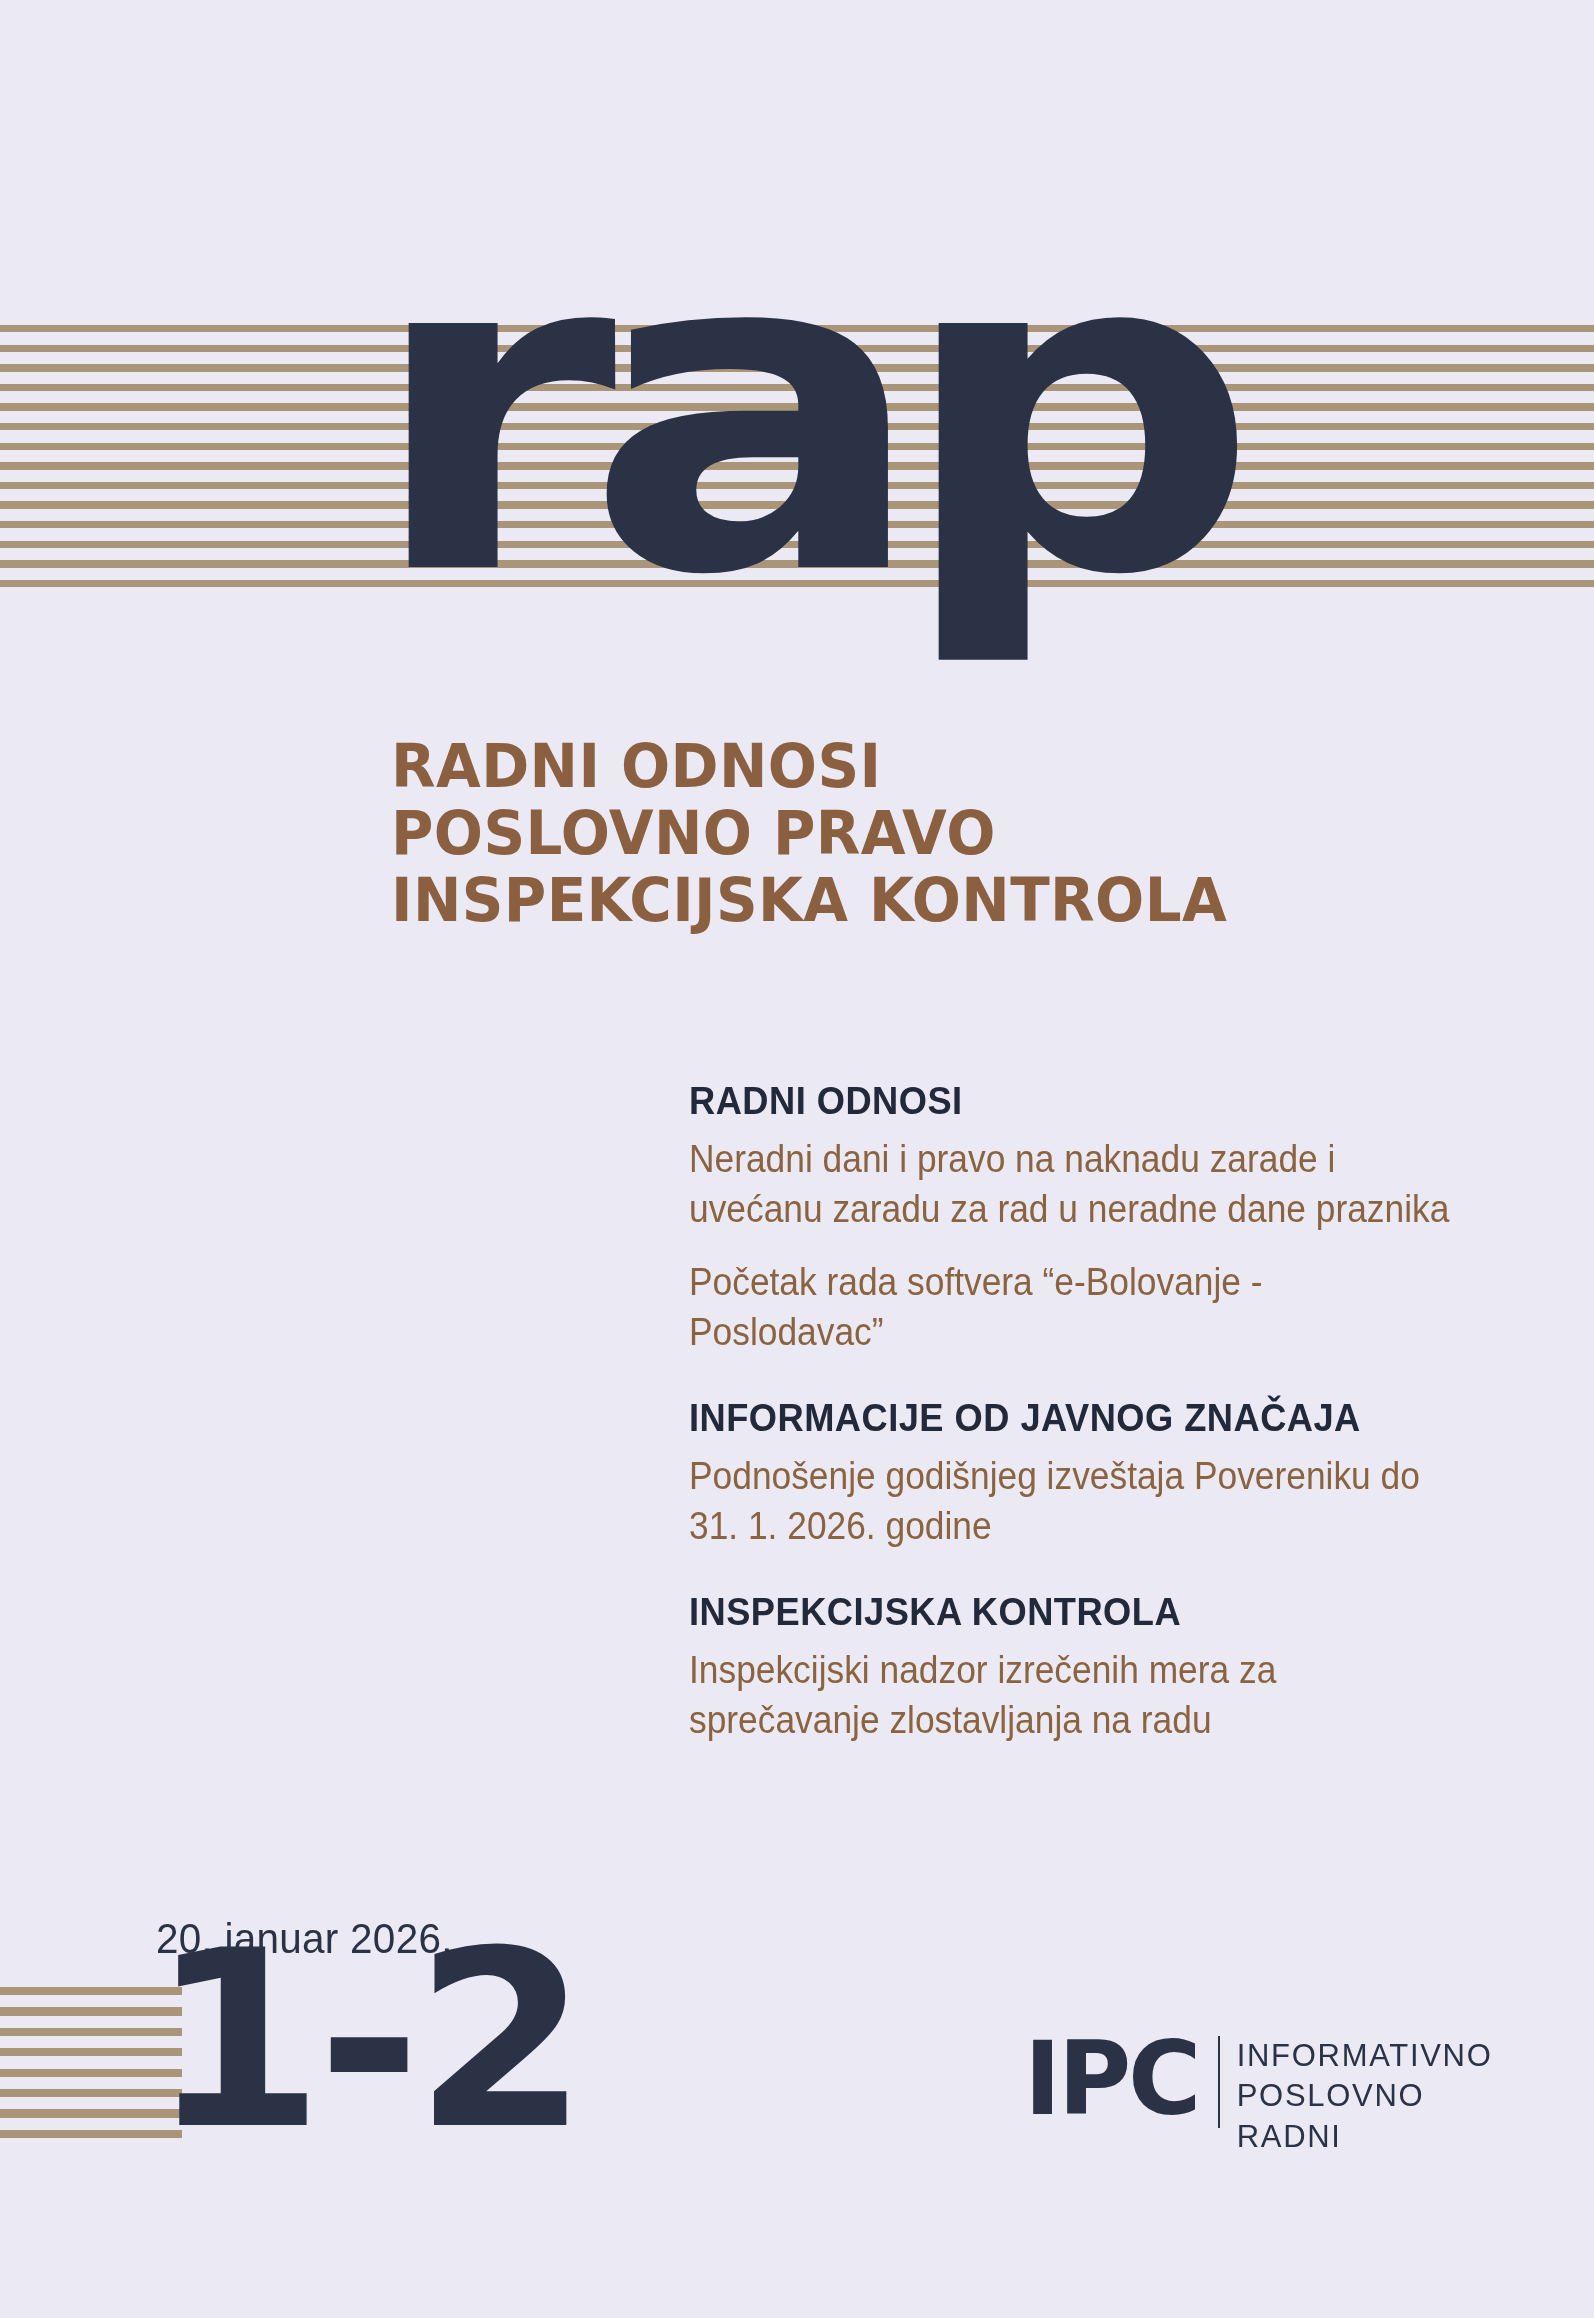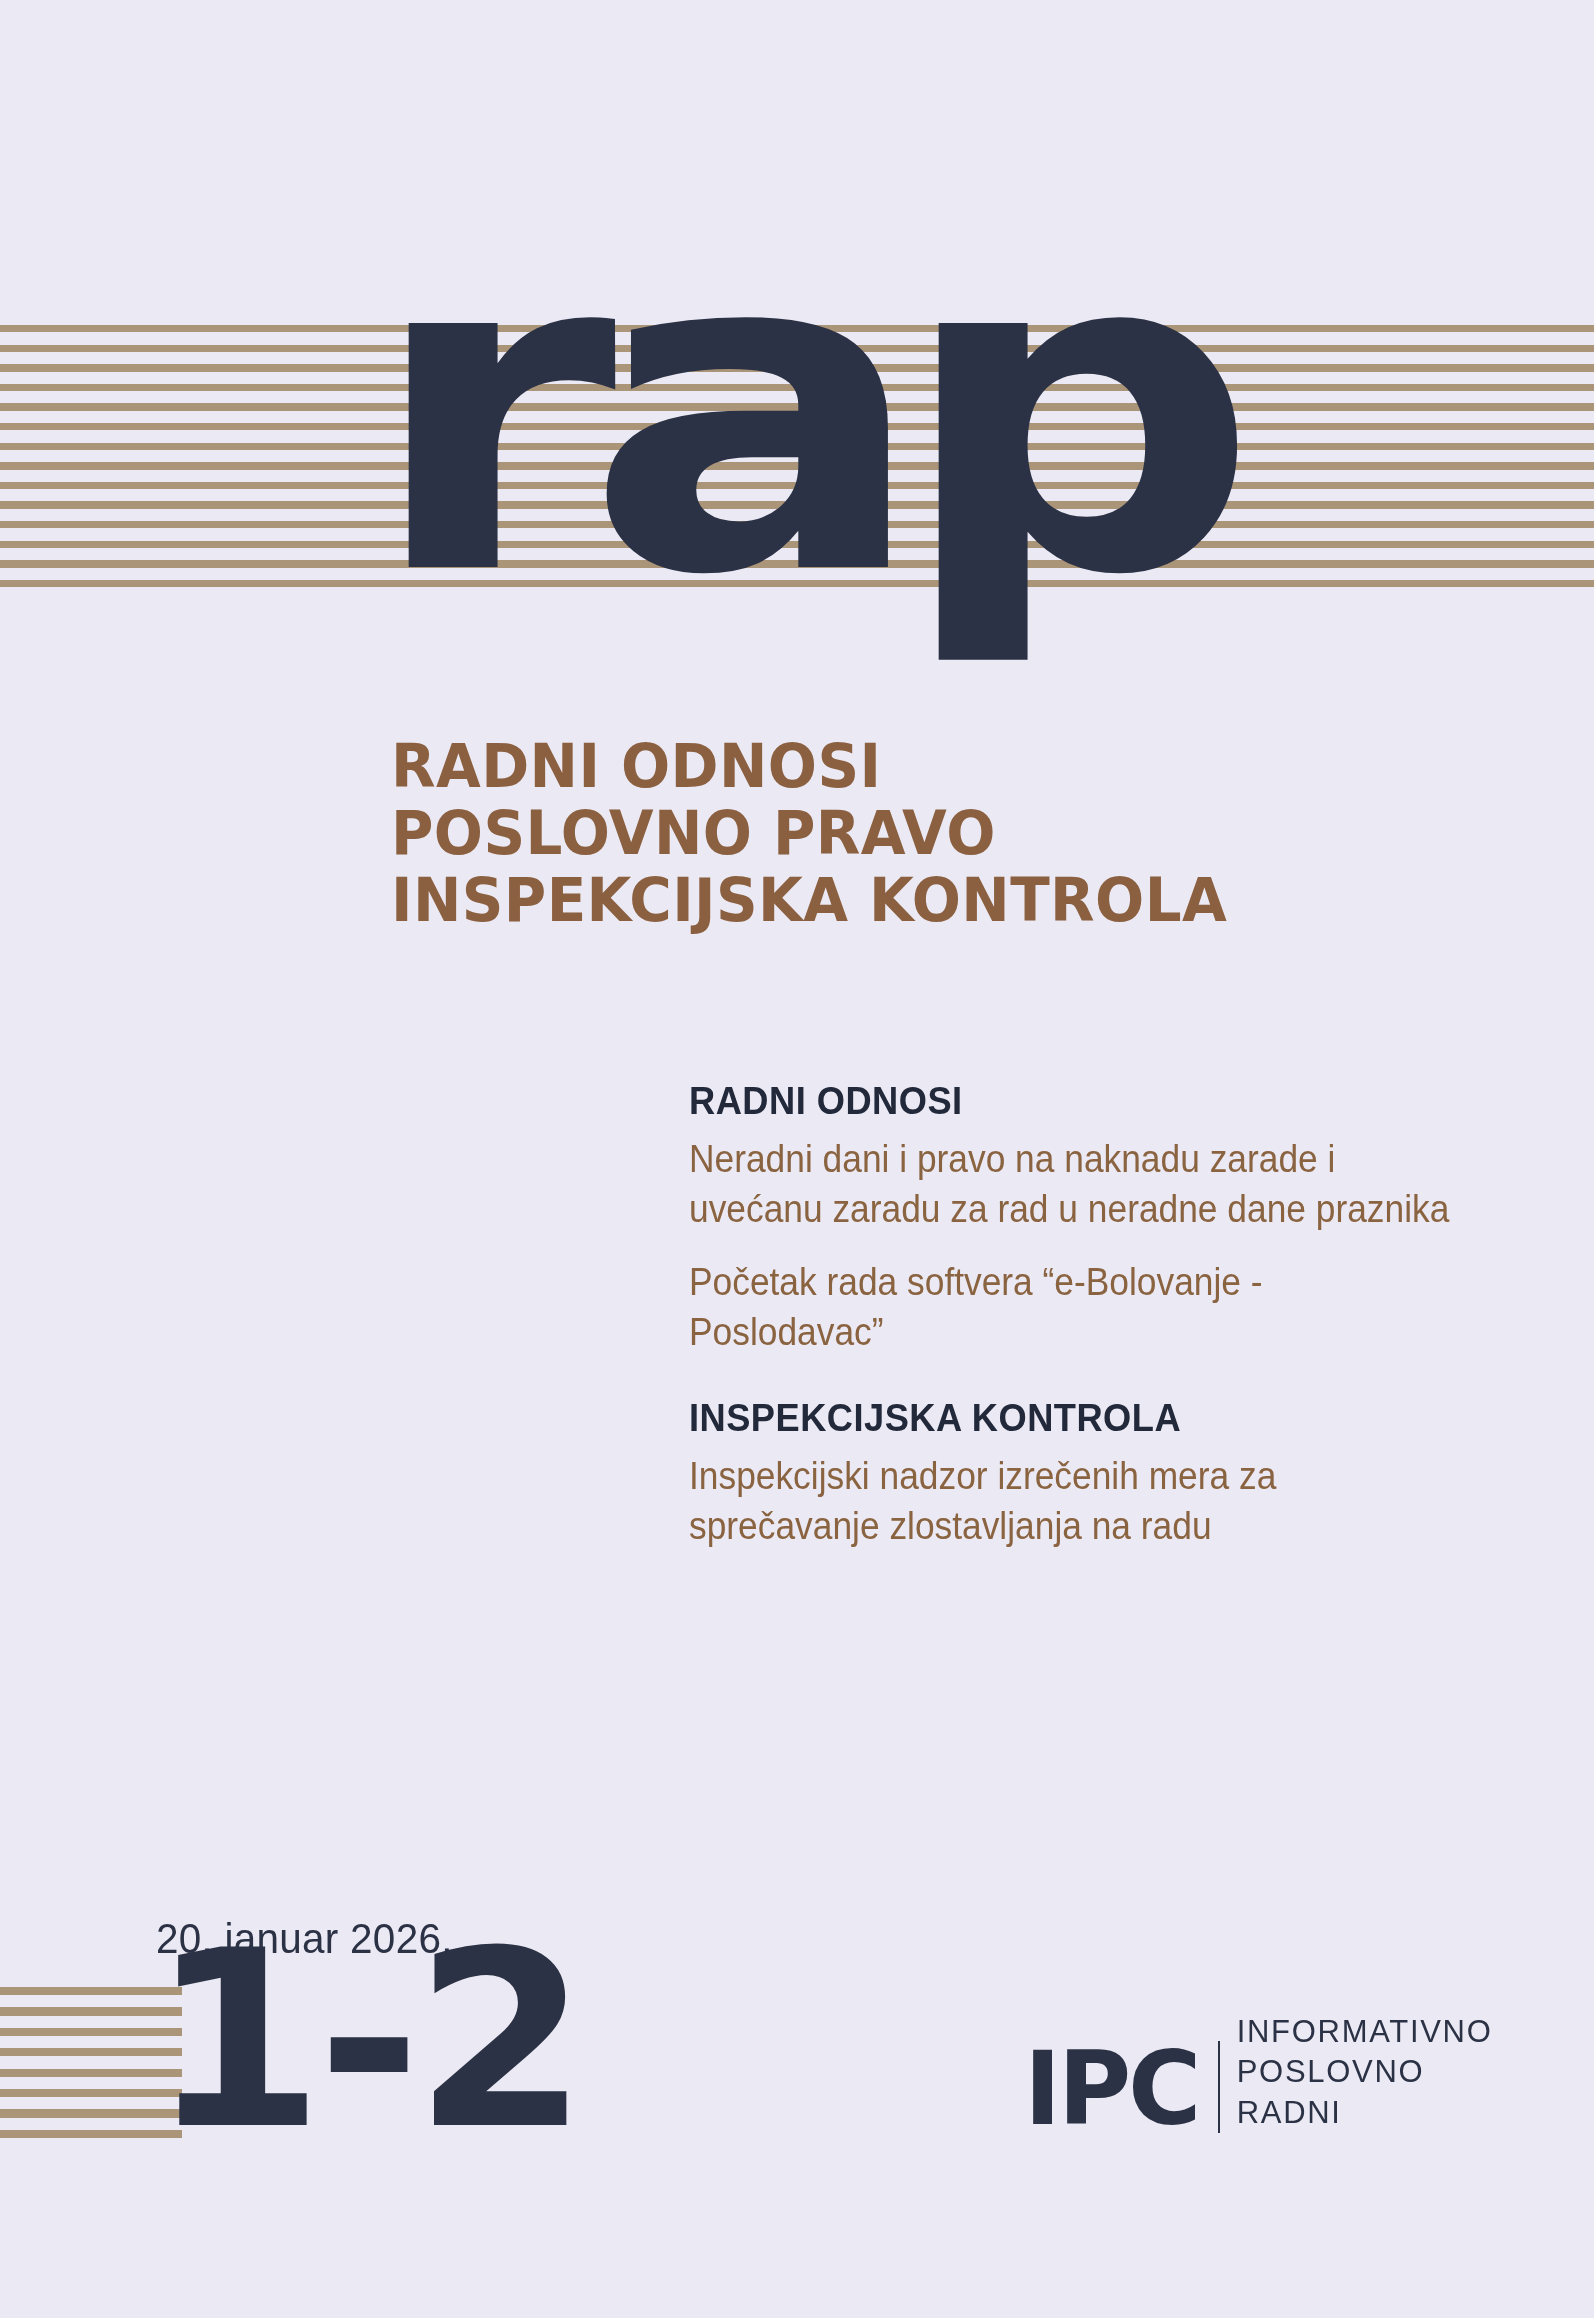--- a/index.html
+++ b/index.html
@@ -149,21 +149,21 @@
     transform:scaleX(1.02);
     transform-origin:0 0;
   }
 
   
   .logo {
     position:absolute;
     left:1024px;
     top:2036px;
     display:flex;
-    align-items:flex-end;
+    align-items:flex-start;
     height:97px;
   }
   .logo-mark {
     font-family:"DejaVu Sans", sans-serif;
     font-weight:700;
     font-size:101px;
     line-height:0.86;
     letter-spacing:-3.3px;
     color:#2b3245;
     transform:scaleX(0.99);
@@ -202,20 +202,24 @@
   </div>
 
   <div class="toc">
 
     <div class="toc-section">
       <div class="toc-heading">RADNI ODNOSI</div>
       <div class="toc-item">Neradni dani i pravo na naknadu zarade i uvećanu zaradu za rad u neradne dane praznika</div>
       <div class="toc-item">Početak rada softvera “e-Bolovanje - Poslodavac”</div>
     </div>
 
+    <div class="toc-section">
+      <div class="toc-heading">INFORMACIJE OD JAVNOG ZNAČAJA</div>
+      <div class="toc-item">Podnošenje godišnjeg izveštaja Povereniku do 31. 1. 2026. godine</div>
+    </div>
 
     <div class="toc-section">
       <div class="toc-heading">INSPEKCIJSKA KONTROLA</div>
       <div class="toc-item">Inspekcijski nadzor izrečenih mera za sprečavanje zlostavljanja na radu</div>
     </div>
 
   </div>
 
   <div class="issue-date">20. januar 2026.</div>
 

